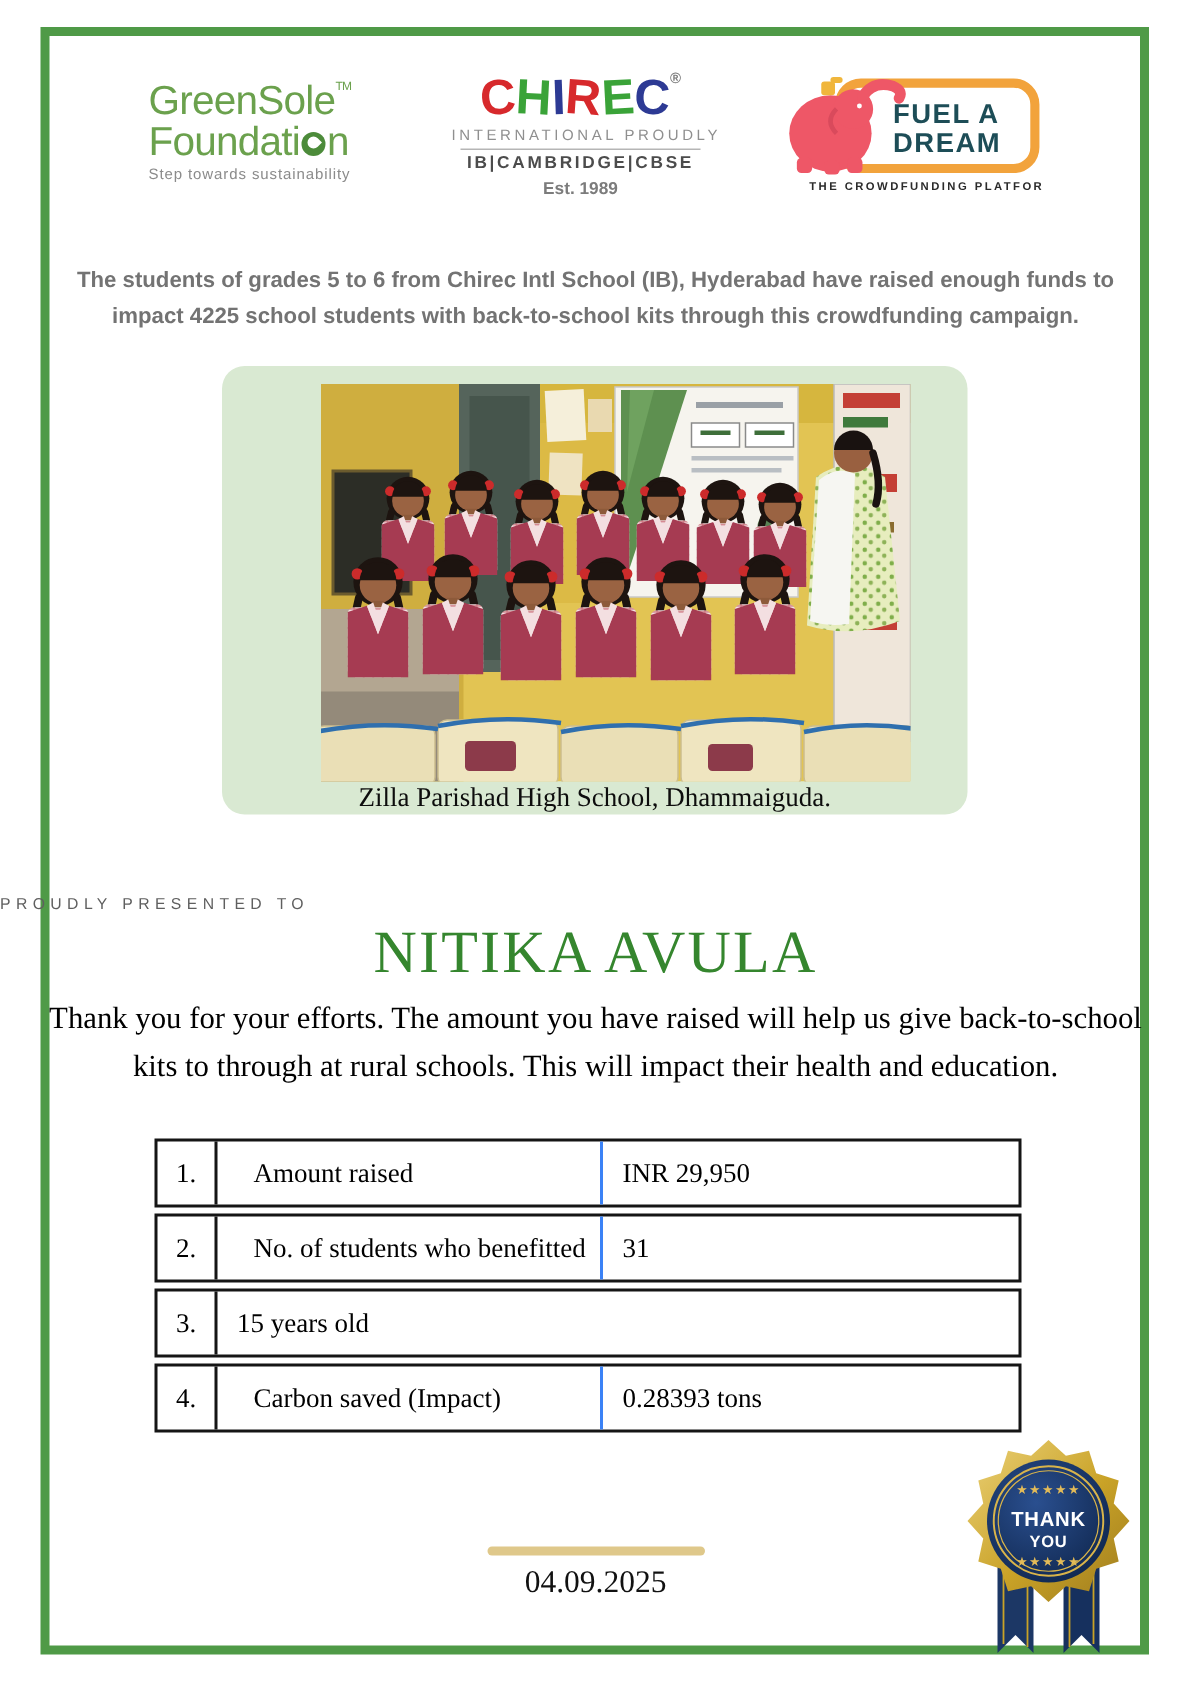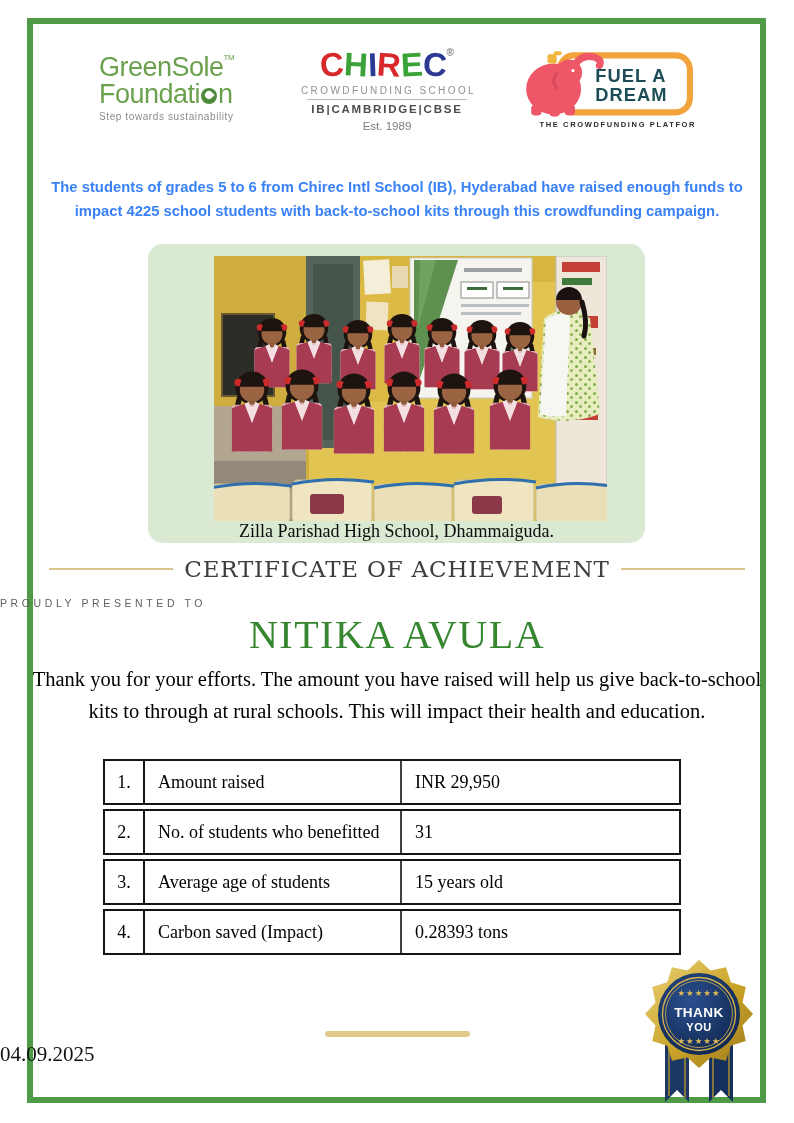--- a/index.html
+++ b/index.html
@@ -23,28 +23,28 @@
   .chirec-logo{width:172px;text-align:center;font-family:"Liberation Sans",sans-serif;margin-top:2px;}
   .chirec-word{font-size:33px;font-weight:bold;line-height:1;white-space:nowrap;}
   .chirec-word span{display:inline-block;}
   .cl-red{color:#d7292c;} .cl-green{color:#3aa338;} .cl-blue{color:#2d3a94;}
   .r1{transform:rotate(-4deg);} .r2{transform:rotate(3deg);} .r3{transform:rotate(-2deg);}
   .r4{transform:rotate(4deg);} .r5{transform:rotate(-3deg);} .r6{transform:rotate(3deg);}
   .chirec-reg{font-size:10px;color:#7a7a7a;vertical-align:top;transform:none;}
   .chirec-sub1{font-size:10px;color:#8f8f8f;letter-spacing:2.4px;margin-top:4px;white-space:nowrap;}
   .chirec-divider{width:160px;height:1px;background:#b5b5b5;margin:3px auto 0 auto;}
   .chirec-sub2{font-size:11.5px;font-weight:bold;color:#4c4c4c;letter-spacing:1.8px;margin-top:3px;white-space:nowrap;}
-  .chirec-sub3{font-size:11.5px;font-weight:normal;color:#7c7c7c;margin-top:5px;}
+  .chirec-sub3{font-size:11.5px;font-weight:bold;color:#7c7c7c;margin-top:5px;}
 
   .fad-logo{width:178px;margin-top:4px;}
 
   
   .statement{position:absolute;top:176px;left:50%;transform:translateX(-50%);width:696px;
              text-align:center;font-family:"Liberation Sans",sans-serif;font-weight:bold;
-             font-size:14.8px;line-height:1.6;color:#3b82f6;}
+             font-size:14.8px;line-height:1.6;color:#737373;}
 
   
   .photo-box{position:absolute;left:148px;top:244px;width:497px;height:299px;background:#d9e9d2;border-radius:15px;}
   .photo{position:absolute;left:66px;top:12px;width:393px;height:265px;}
   .caption{position:absolute;left:0;right:0;bottom:1px;text-align:center;font-size:18px;color:#0d0d0d;}
 
   
   .title-row{position:absolute;top:556px;left:0;right:0;display:flex;align-items:center;
              justify-content:center;gap:11px;}
   .title-line{width:124px;height:2px;background:#d9c58c;}
@@ -54,46 +54,46 @@
   .recipient{position:absolute;top:611px;left:0;right:0;text-align:center;font-size:40px;
              letter-spacing:1.5px;color:#35862e;}
   .message{position:absolute;top:664px;left:50%;transform:translateX(-50%);width:744px;
            text-align:center;font-size:20.5px;line-height:1.55;color:#000;}
 
   
   .impact-table{position:absolute;left:103px;top:759px;width:578px;}
   .trow{display:flex;height:46px;border:2px solid #151515;box-sizing:border-box;margin-bottom:4px;background:#fff;}
   .tnum{width:40px;border-right:2px solid #151515;display:flex;align-items:center;justify-content:center;
         font-size:18px;box-sizing:border-box;}
-  .tlabel{width:257px;border-right:2px solid #404040;display:flex;align-items:center;padding-left:13px;
+  .tlabel{width:257px;border-right:2px solid #3b82f6;display:flex;align-items:center;padding-left:24px;
         font-size:18px;box-sizing:border-box;}
   .tvalue{flex:1;display:flex;align-items:center;padding-left:13px;font-size:18px;}
 
   
   .badge{position:absolute;left:643px;top:956px;}
   .date-divider{position:absolute;left:325px;top:1031px;width:145px;height:6px;border-radius:3px;background:#dfc88a;}
-  .date-text{position:absolute;top:1042px;left:0;right:0;text-align:left;font-size:21px;color:#111;}
+  .date-text{position:absolute;top:1042px;left:0;right:0;text-align:center;font-size:21px;color:#111;}
 </style>
 </head>
 <body>
 
 <div class="page">
   <div class="frame"></div>
 
   <div class="logos">
 
     <div class="gs-logo">
       <div class="gs-line"><span>GreenSole</span><span class="gs-tm">TM</span></div>
       <div class="gs-line"><span>Foundati</span><span class="gs-o"></span><span>n</span></div>
       <div class="gs-tagline">Step towards sustainability</div>
     </div>
 
     <div class="chirec-logo">
       <div class="chirec-word"><span class="cl-red r1">C</span><span class="cl-green r2">H</span><span class="cl-blue r3">I</span><span class="cl-red r4">R</span><span class="cl-green r5">E</span><span class="cl-blue r6">C</span><span class="chirec-reg">®</span></div>
-      <div class="chirec-sub1">CROWDFUNDING SCHOOL</div>
+      <div class="chirec-sub1">INTERNATIONAL PROUDLY</div>
       <div class="chirec-divider"></div>
       <div class="chirec-sub2">IB|CAMBRIDGE|CBSE</div>
       <div class="chirec-sub3">Est. 1989</div>
     </div>
 
     <div class="fad-logo">
       <svg viewBox="0 0 175 84" width="178" height="86">
         <rect x="42" y="5" width="128" height="56" rx="14" fill="none" stroke="#f2a33c" stroke-width="6"></rect>
         <g>
           <ellipse cx="36" cy="38" rx="27" ry="25" fill="#ee5767"></ellipse>
@@ -217,44 +217,38 @@
           <path d="M240,228 q40,-8 82,-2" stroke="#2f6fae" stroke-width="3" fill="none"></path>
           <path d="M322,232 q36,-8 74,-2" stroke="#2f6fae" stroke-width="3" fill="none"></path>
           <rect x="96" y="238" width="34" height="20" rx="3" fill="#8c3a4a"></rect>
           <rect x="258" y="240" width="30" height="18" rx="3" fill="#8c3a4a"></rect>
         </g>
       </svg>
     </div>
     <div class="caption">Zilla Parishad High School, Dhammaiguda.</div>
   </div>
 
-  <div class="title-row">
-    <div class="title-line"></div>
-    <div class="title-text">CERTIFICATE OF ACHIEVEMENT</div>
-    <div class="title-line"></div>
-  </div>
 
   <div class="presented">PROUDLY PRESENTED TO</div>
   <div class="recipient">NITIKA AVULA</div>
   <div class="message">Thank you for your efforts. The amount you have raised will help us give back-to-school kits to through at rural schools. This will impact their health and education.</div>
 
   <div class="impact-table">
     <div class="trow">
       <div class="tnum">1.</div>
       <div class="tlabel">Amount raised</div>
       <div class="tvalue">INR 29,950</div>
     </div>
     <div class="trow">
       <div class="tnum">2.</div>
       <div class="tlabel">No. of students who benefitted</div>
       <div class="tvalue">31</div>
     </div>
     <div class="trow">
       <div class="tnum">3.</div>
-      <div class="tlabel">Average age of students</div>
       <div class="tvalue">15 years old</div>
     </div>
     <div class="trow">
       <div class="tnum">4.</div>
       <div class="tlabel">Carbon saved (Impact)</div>
       <div class="tvalue">0.28393 tons</div>
     </div>
   </div>
 
   <div class="badge">

